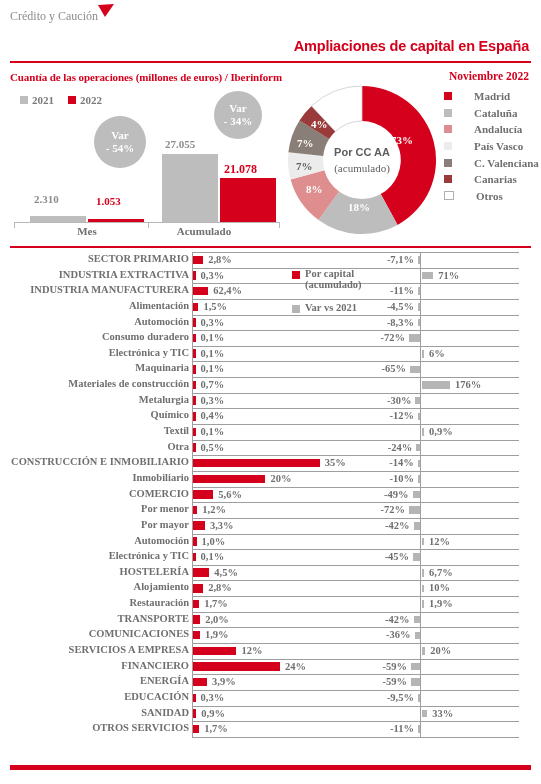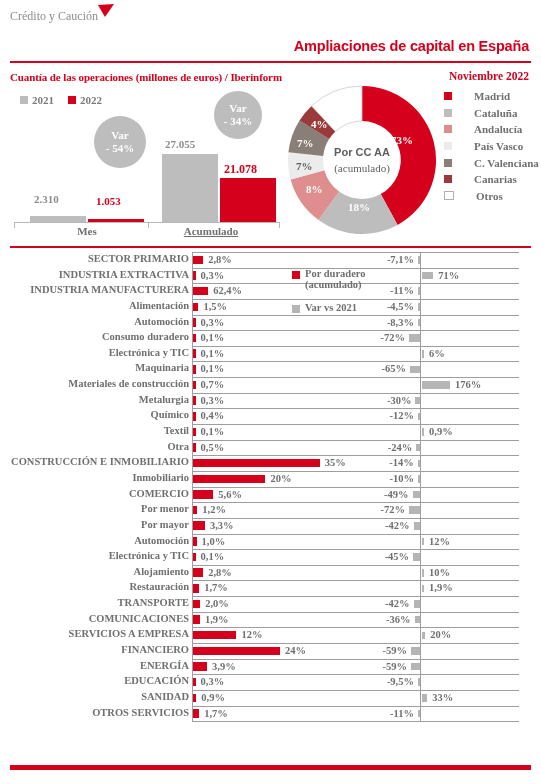--- a/index.html
+++ b/index.html
@@ -172,21 +172,21 @@
     <div class="bar gray" style="left:22px;width:56px;height:6px;"></div>
     <div class="bar red" style="left:80px;width:56px;height:3px;"></div>
     <div class="bc-val gray" style="left:26px;top:99px;">2.310</div>
     <div class="bc-val red" style="left:88px;top:101px;">1.053</div>
     <div class="bc-catlabel" style="left:22px;width:114px;">Mes</div>
 
     <div class="bar gray" style="left:154px;width:56px;height:68px;"></div>
     <div class="bar red" style="left:212px;width:56px;height:44px;"></div>
     <div class="bc-val gray" style="left:157px;top:44px;">27.055</div>
     <div class="bc-val red" style="left:216px;top:68px;font-size:12px;">21.078</div>
-    <div class="bc-catlabel" style="left:146px;width:114px;text-decoration:underline;">Acumulado</div>
+    <div class="bc-catlabel" style="left:139px;width:114px;">Acumulado</div>
 
     <div class="bubble" style="left:86px;top:22px;width:52px;height:52px;font-size:11px;">
       <span>Var</span>
       <span>- 54%</span>
     </div>
     <div class="bubble" style="left:206px;top:-3px;width:48px;height:48px;font-size:11px;">
       <span>Var</span>
       <span>- 34%</span>
     </div>
   </div>
@@ -452,20 +452,30 @@
         <div class="rlabel">Electrónica y TIC</div>
         <div class="lbar" style="width: 2.5px;"></div>
         <div class="lval" style="left: 200.5px;">0,1%</div>
         <div class="rbar" style="left: 413.125px; width: 6.875px;"></div>
         <div class="rval" style="left: 371.125px; width: 38px; text-align: right;">-45%</div>
       </div>
       <div class="trow">
         <div class="rowline"></div>
         <div class="axis-left"></div>
         <div class="axis-right"></div>
+        <div class="rlabel">HOSTELERÍA</div>
+        <div class="lbar" style="width: 16.29px;"></div>
+        <div class="lval" style="left: 214.29px;">4,5%</div>
+        <div class="rbar" style="left: 422px; width: 2px;"></div>
+        <div class="rval" style="left: 429px;">6,7%</div>
+      </div>
+      <div class="trow">
+        <div class="rowline"></div>
+        <div class="axis-left"></div>
+        <div class="axis-right"></div>
         <div class="rlabel">Alojamiento</div>
         <div class="lbar" style="width: 10.136px;"></div>
         <div class="lval" style="left: 208.136px;">2,8%</div>
         <div class="rbar" style="left: 422px; width: 2px;"></div>
         <div class="rval" style="left: 429px;">10%</div>
       </div>
       <div class="trow">
         <div class="rowline"></div>
         <div class="axis-left"></div>
         <div class="axis-right"></div>
@@ -554,21 +564,21 @@
         <div class="lbar" style="width: 6.154px;"></div>
         <div class="lval" style="left: 204.154px;">1,7%</div>
         <div class="rbar" style="left: 418px; width: 2px;"></div>
         <div class="rval" style="left: 376px; width: 38px; text-align: right;">-11%</div>
       </div>
     </div>
 
   <div class="tlegend">
     <div class="tl-row">
       <span class="tl-sw" style="background:#d5001c;"></span>
-      <span>Por duradero</span>
+      <span>Por capital</span>
     </div>
     <div class="tl-sub">(acumulado)</div>
     <div class="tl-row" style="margin-top:12px;">
       <span class="tl-sw" style="background:#b5b5b5;"></span>
       <span>Var vs 2021</span>
     </div>
   </div>
 
   <div class="hr-bottom"></div>
 </div>

